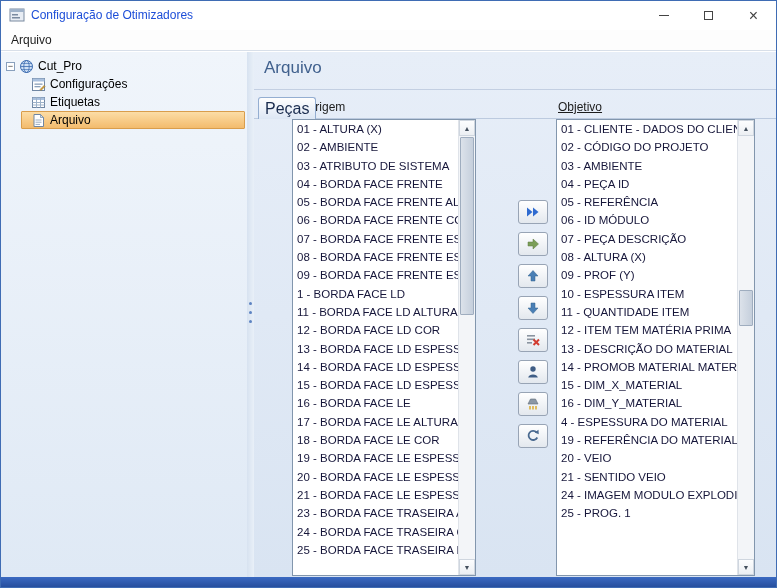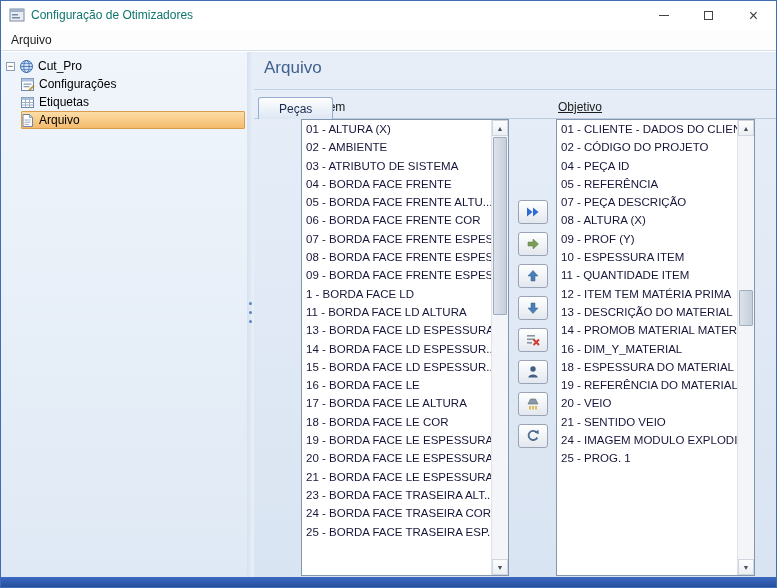--- a/index.html
+++ b/index.html
@@ -6,21 +6,21 @@
   html,body { background:#c8c8c8; font-family:"Liberation Sans", sans-serif; }
 
   .window {
     position:relative; width:777px; height:588px;
     border:1px solid #3f6cb4; background:#fff; overflow:hidden;
   }
 
   
   .titlebar { position:absolute; left:0; top:0; right:0; height:29px; background:#ffffff; }
   .app-icon { position:absolute; left:8px; top:6px; width:16px; height:16px; }
-  .title-text { position:absolute; left:30px; top:7px; font-size:12px; color:#0f766e; }
+  .title-text { position:absolute; left:30px; top:7px; font-size:12px; color:#1d4ed8; }
   .win-btn { position:absolute; top:0; width:45px; height:29px; display:flex; align-items:center; justify-content:center; background:#fff; border:none; cursor:default; }
   .win-btn.min { right:90px; } .win-btn.max { right:45px; } .win-btn.close { right:0; font-size:16px; color:#444; line-height:1; }
   .glyph-min { width:10px; height:1px; background:#444; display:block; }
   .glyph-max { width:9px; height:9px; border:1px solid #444; display:block; }
 
   
   .menubar { position:absolute; left:0; top:29px; right:0; height:21px; background:#fdfdfd; border-bottom:1px solid #d8dfe9; }
   .menu-item { display:inline-block; margin-left:2px; padding:3px 8px 0 8px; font-size:12px; color:#1c1c1c; }
 
   
@@ -31,43 +31,43 @@
     background:linear-gradient(to right,#d7e2f0,#e9f0f8); }
   .splitter .dots { position:absolute; left:2px; top:250px; display:flex; flex-direction:column; gap:6px; }
   .splitter .dots i { width:3px; height:3px; border-radius:50%; background:#5d83c2; }
   .right-panel { position:absolute; left:253px; top:0; right:0; bottom:0;
     background:linear-gradient(to bottom,#e7eef8,#d9e4f2); }
 
   
   .tree { padding-top:5px; font-size:12px; color:#000; }
   .tree-row { position:relative; height:18px; display:flex; align-items:center; }
   .tree-row.root { padding-left:5px; }
-  .tree-row.child { padding-left:19px; }
+  .tree-row.child { padding-left:30px; }
   .tree-row.selected::before { content:""; position:absolute; left:20px; right:2px; top:0; bottom:0;
     background:linear-gradient(#fcdda6,#f3bb6d); border:1px solid #d99d4c; border-radius:1px; }
   .tree-row > * { position:relative; }
   .expander { width:9px; height:9px; margin-right:4px; border:1px solid #89a0bd; background:#fff;
     display:flex; align-items:center; justify-content:center; font-size:9px; line-height:7px; color:#333; }
   .tree-icon { width:15px; height:15px; margin-right:4px; flex:0 0 auto; }
   .tree-label { white-space:nowrap; }
 
   
   .page-title { position:absolute; left:10px; top:6px; font-size:17px; color:#41618e; }
   .header-line { position:absolute; left:0; top:37px; right:0; height:1px; background:#c3cfe2; }
   .tab-line { position:absolute; left:0; top:66px; right:0; height:1px; background:#bccadf; }
-  .tab { position:absolute; left:4px; top:45px; height:22px; padding:0 20px; z-index:2;
+  .tab { position:absolute; left:4px; top:45px; height:22px; padding:0 6px; z-index:2;
     border:1px solid #94aed1; border-bottom:none; border-radius:3px 3px 0 0;
-    background:linear-gradient(#fefefe,#dde7f4); font-size:12px; color:#1a2c4e;
+    background:linear-gradient(#fefefe,#dde7f4); font-size:16px; color:#1a2c4e;
     display:flex; align-items:center; }
   .list-caption { position:absolute; top:48px; font-size:12px; color:#1c1c1c; }
   .caption-origem { left:52px; } .caption-objetivo { left:304px;text-decoration:underline; }
 
   
   .listbox { position:absolute; top:67px; bottom:1px; border:1px solid #8296ad; background:#fff; }
-  .listbox.origem { left:47px; width:208px; }
+  .listbox.origem { left:38px; width:184px; }
   .listbox.objetivo { left:302px; width:199px; }
   .rows { position:absolute; left:0; top:0; right:17px; bottom:0; overflow:hidden; }
   .row { height:18.3px; line-height:18.3px; padding-left:4px; font-size:11.5px; color:#16163a; white-space:nowrap; }
   .vscroll { position:absolute; right:0; top:0; bottom:0; width:17px; background:#f3f5f8; border-left:1px solid #dfe3e9; }
   .sb-btn { position:absolute; left:0; right:0; height:16px; display:flex; align-items:center; justify-content:center;
     font-size:7px; color:#44505e; background:linear-gradient(#fcfdfe,#eceff3); border:1px solid #cfd6df; }
   .sb-btn.up { top:0; } .sb-btn.down { bottom:0; }
   .thumb { position:absolute; left:1px; right:1px; background:linear-gradient(90deg,#dce2ea,#c5cfdc);
     border:1px solid #9fadbf; border-radius:1px; }
   .listbox.origem .thumb { top:17px; height:178px; }
@@ -211,20 +211,21 @@
             <div class="row">07 - BORDA FACE FRENTE ESPES...</div>
 
             <div class="row">08 - BORDA FACE FRENTE ESPES...</div>
 
             <div class="row">09 - BORDA FACE FRENTE ESPES...</div>
 
             <div class="row">1 - BORDA FACE LD</div>
 
             <div class="row">11 - BORDA FACE LD ALTURA</div>
 
+            <div class="row">12 - BORDA FACE LD COR</div>
 
             <div class="row">13 - BORDA FACE LD ESPESSURA</div>
 
             <div class="row">14 - BORDA FACE LD ESPESSUR...</div>
 
             <div class="row">15 - BORDA FACE LD ESPESSUR...</div>
 
             <div class="row">16 - BORDA FACE LE</div>
 
             <div class="row">17 - BORDA FACE LE ALTURA</div>
@@ -304,46 +305,49 @@
         </button>
       </div>
 
       <div class="listbox objetivo">
         <div class="rows">
 
             <div class="row">01 - CLIENTE - DADOS DO CLIEN...</div>
 
             <div class="row">02 - CÓDIGO DO PROJETO</div>
 
+            <div class="row">03 - AMBIENTE</div>
 
             <div class="row">04 - PEÇA ID</div>
 
             <div class="row">05 - REFERÊNCIA</div>
 
+            <div class="row">06 - ID MÓDULO</div>
 
             <div class="row">07 - PEÇA DESCRIÇÃO</div>
 
             <div class="row">08 - ALTURA (X)</div>
 
             <div class="row">09 - PROF (Y)</div>
 
             <div class="row">10 - ESPESSURA ITEM</div>
 
             <div class="row">11 - QUANTIDADE ITEM</div>
 
             <div class="row">12 - ITEM TEM MATÉRIA PRIMA</div>
 
             <div class="row">13 - DESCRIÇÃO DO MATERIAL</div>
 
             <div class="row">14 - PROMOB MATERIAL MATERI...</div>
 
+            <div class="row">15 - DIM_X_MATERIAL</div>
 
             <div class="row">16 - DIM_Y_MATERIAL</div>
 
-            <div class="row">18 - ESPESSURA DO MATERIAL</div>
+            <div class="row">4 - ESPESSURA DO MATERIAL</div>
 
 
             <div class="row">19 - REFERÊNCIA DO MATERIAL</div>
 
             <div class="row">20 - VEIO</div>
 
             <div class="row">21 - SENTIDO VEIO</div>
 
 
 

